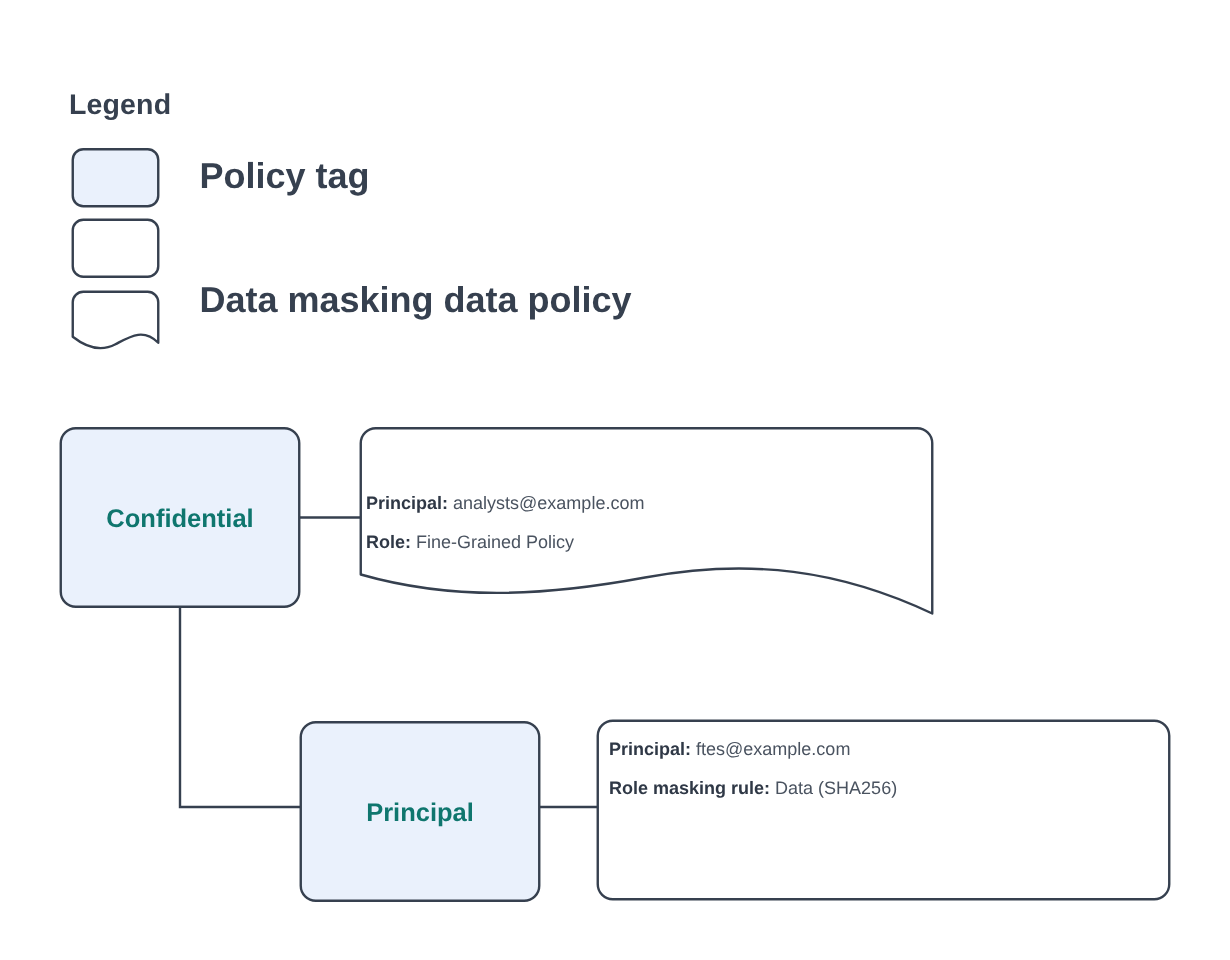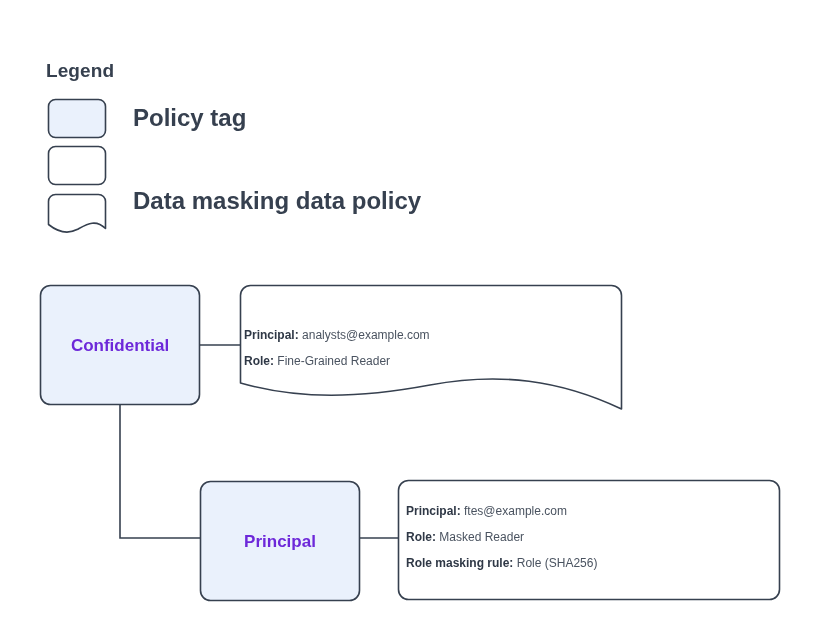--- a/index.html
+++ b/index.html
@@ -58,21 +58,21 @@
   }
   .legend-label.l0 { top: 106px; }
   .legend-label.l1 { top: 154px; margin-top: 35px; }
   .legend-label.l2 { top: 202px; }
 
   
   .node-label {
     position: absolute;
     font-size: 17px;
     font-weight: bold;
-    color: #6d28d9;
+    color: #0f766e;
     text-align: center;
     white-space: nowrap;
     line-height: 1;
   }
   .node-label.confidential {
     left: 40px;
     top: 337px;
     width: 160px;
   }
   .node-label.financial {
@@ -96,21 +96,21 @@
   .panel-text .v {
     font-weight: normal;
     color: #4a5360;
   }
   .panel-text.access-panel {
     left: 244px;
     top: 322px;
   }
   .panel-text.masking-panel {
     left: 406px;
-    top: 498px;
+    top: 486px;
   }
   .panel-row { display: block; }
 </style>
 </head>
 <body>
 
 <div id="diagram-canvas">
 
   <svg id="shape-layer" viewBox="0 0 820 640">
 
@@ -160,32 +160,28 @@
 
   <div class="node-label financial">Principal</div>
 
   <div class="panel-text access-panel">
     <span class="panel-row">
       <span class="k">Principal:</span>
       <span class="v"> analysts@example.com</span>
     </span>
     <span class="panel-row">
       <span class="k">Role:</span>
-      <span class="v"> Fine-Grained Reader</span>
+      <span class="v"> Fine-Grained Policy</span>
     </span>
   </div>
 
   <div class="panel-text masking-panel">
     <span class="panel-row">
       <span class="k">Principal:</span>
       <span class="v"> ftes@example.com</span>
     </span>
     <span class="panel-row">
-      <span class="k">Role:</span>
-      <span class="v"> Masked Reader</span>
-    </span>
-    <span class="panel-row">
       <span class="k">Role masking rule:</span>
-      <span class="v"> Role (SHA256)</span>
+      <span class="v"> Data (SHA256)</span>
     </span>
   </div>
 
 </div>
 
 </body></html>

